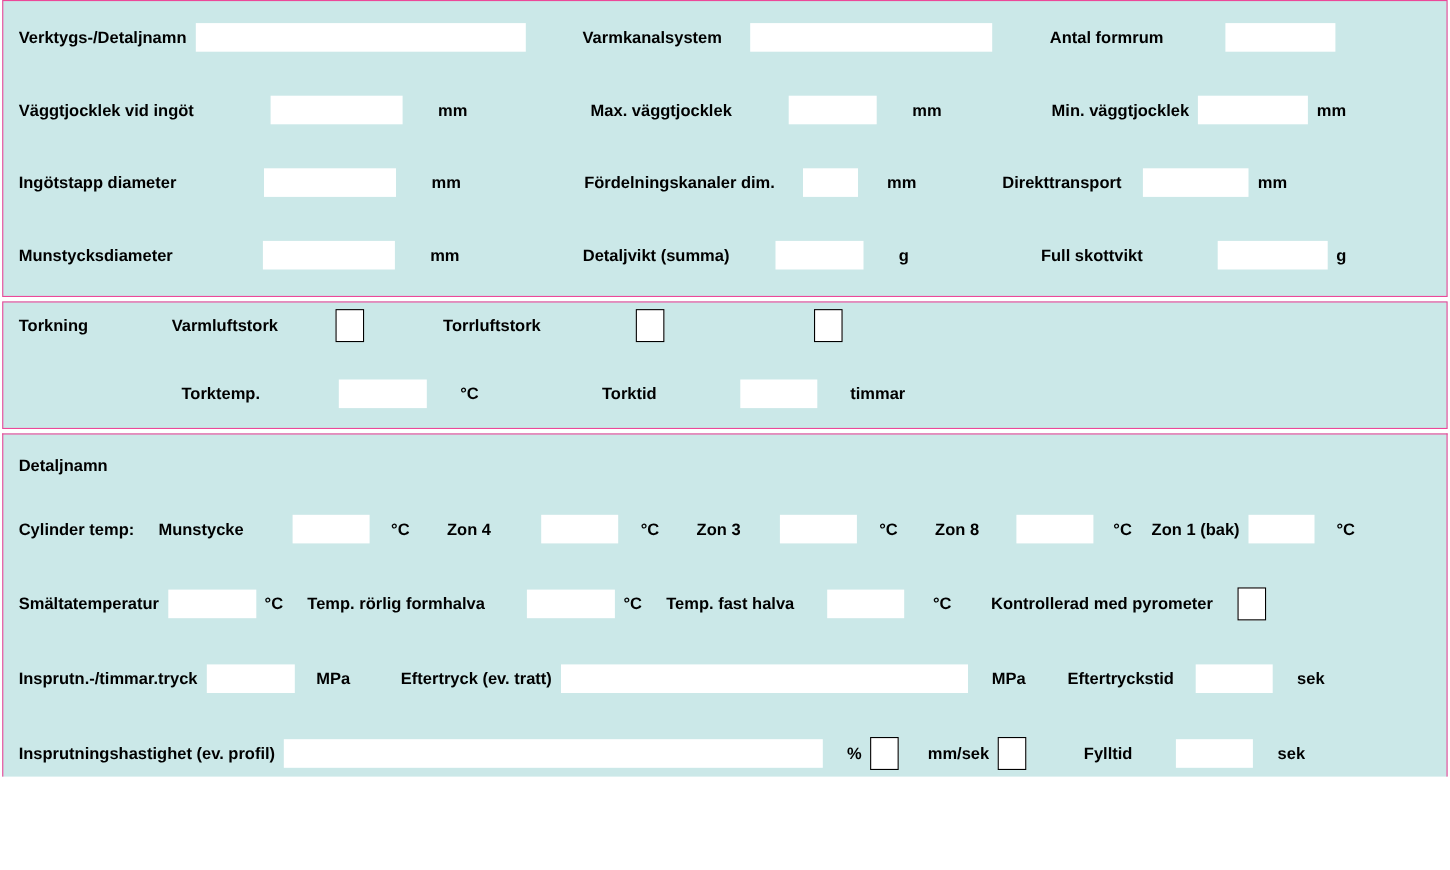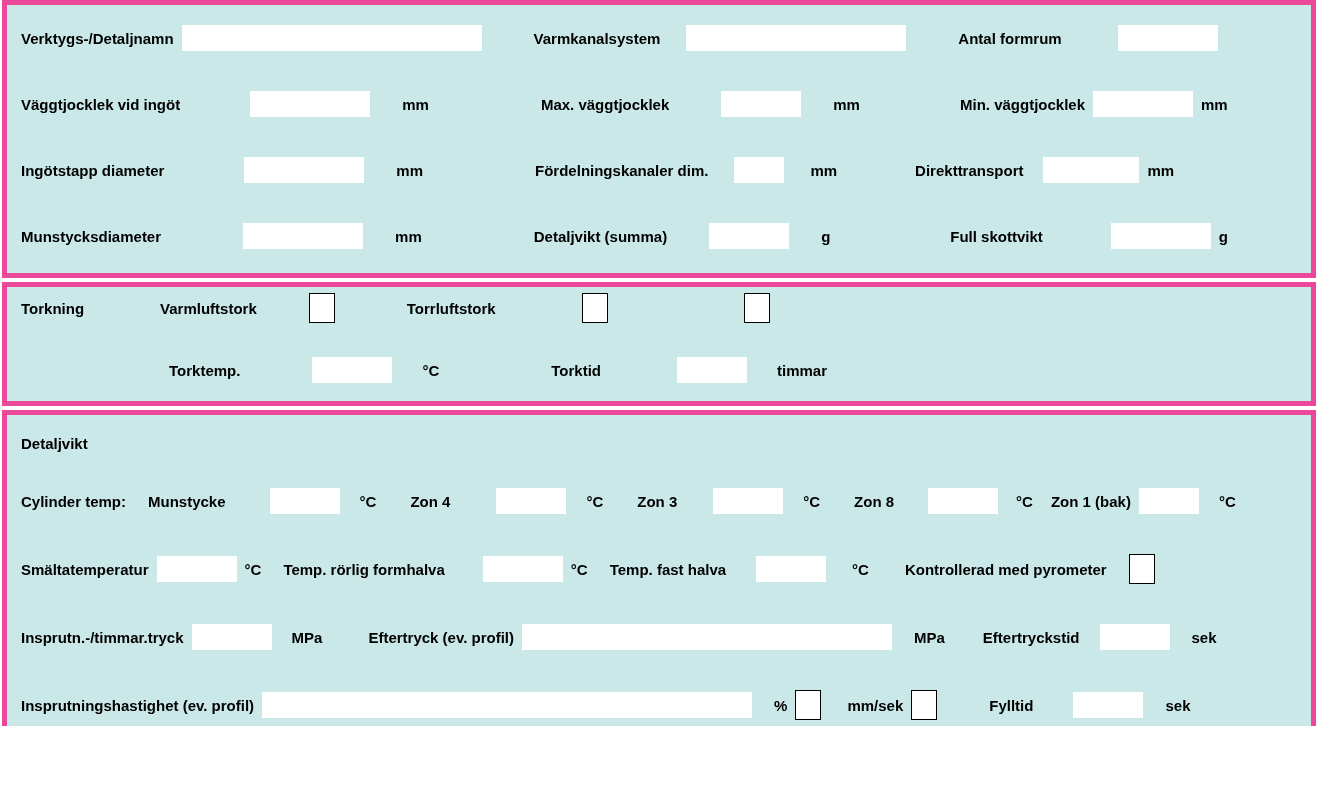--- a/index.html
+++ b/index.html
@@ -7,21 +7,21 @@
     font-family: Arial, Helvetica, sans-serif;
     font-size: 15px;
     font-weight: bold;
     background: #fff;
     color: #000;
     width: 1318px;
     padding: 0 2px;
   }
   .panel {
     background: #cbe8e8;
-    border: 5px solid #ec4899;
+    border: 1px solid #ec4899;
     padding: 20px 14px 24px 14px;
     margin-bottom: 4px;
   }
   .row {
     display: flex;
     align-items: center;
     gap: 8px;
     margin-bottom: 40px;
     flex-wrap: nowrap;
   }
@@ -143,21 +143,21 @@
     <span class="lbl">Torktid</span>
     <span class="sp" style="width:60px"></span>
     <input class="field" style="width: 70px;">
     <span class="sp" style="width:14px"></span>
     <span class="lbl">timmar</span>
   </div>
 </div>
 
 <div class="panel" style="border-bottom:none;padding-bottom:6px">
   <div class="row" style="margin-bottom:36px">
-    <span class="lbl">Detaljvikt</span>
+    <span class="lbl">Detaljnamn</span>
   </div>
 
   <div class="row">
     <span class="lbl">Cylinder temp:</span>
     <span class="sp" style="width:6px"></span>
     <span class="lbl">Munstycke</span>
     <span class="sp" style="width:28px"></span>
     <input class="field" style="width: 70px;">
     <span class="sp" style="width:4px"></span>
     <span class="lbl">°C</span>
@@ -206,21 +206,21 @@
     <span class="sp" style="width:6px"></span>
     <input class="small-check" style="">
   </div>
 
   <div class="row">
     <span class="lbl">Insprutn.-/timmar.tryck</span>
     <input class="field" style="width: 80px;">
     <span class="sp" style="width:4px"></span>
     <span class="lbl">MPa</span>
     <span class="sp" style="width:30px"></span>
-    <span class="lbl">Eftertryck (ev. profil)</span>
+    <span class="lbl">Eftertryck (ev. tratt)</span>
     <input class="field" style="width: 370px;">
     <span class="sp" style="width:6px"></span>
     <span class="lbl">MPa</span>
     <span class="sp" style="width:22px"></span>
     <span class="lbl">Eftertryckstid</span>
     <span class="sp" style="width:4px"></span>
     <input class="field" style="width: 70px;">
     <span class="sp" style="width:6px"></span>
     <span class="lbl">sek</span>
   </div>

